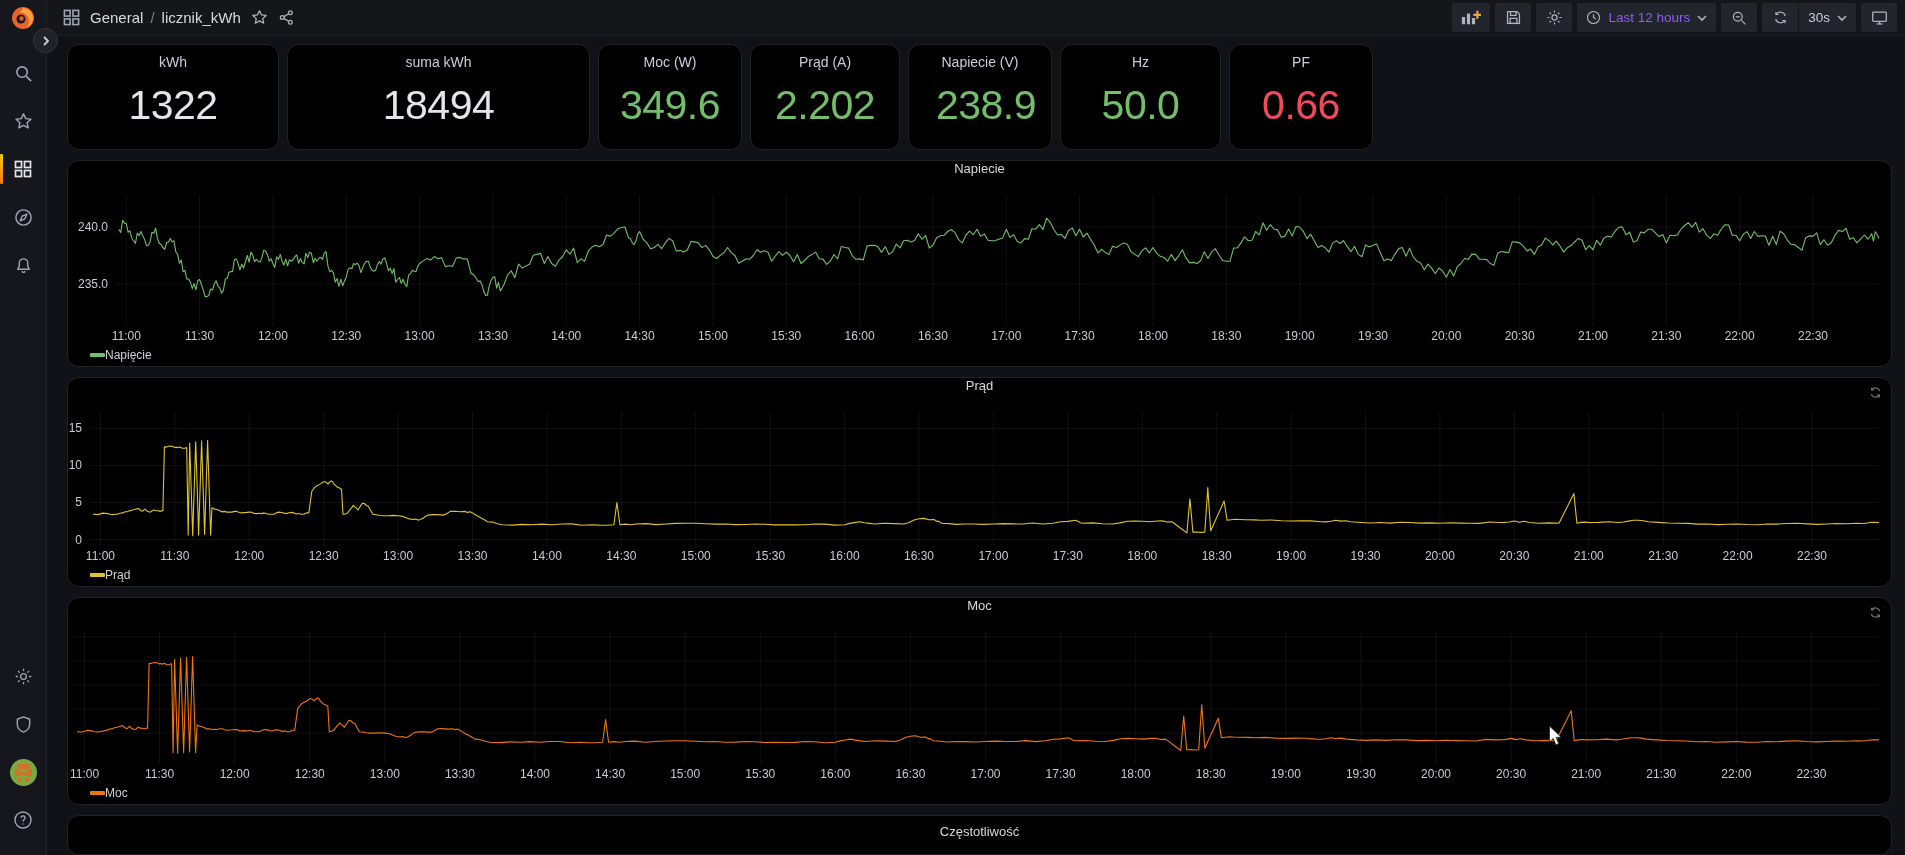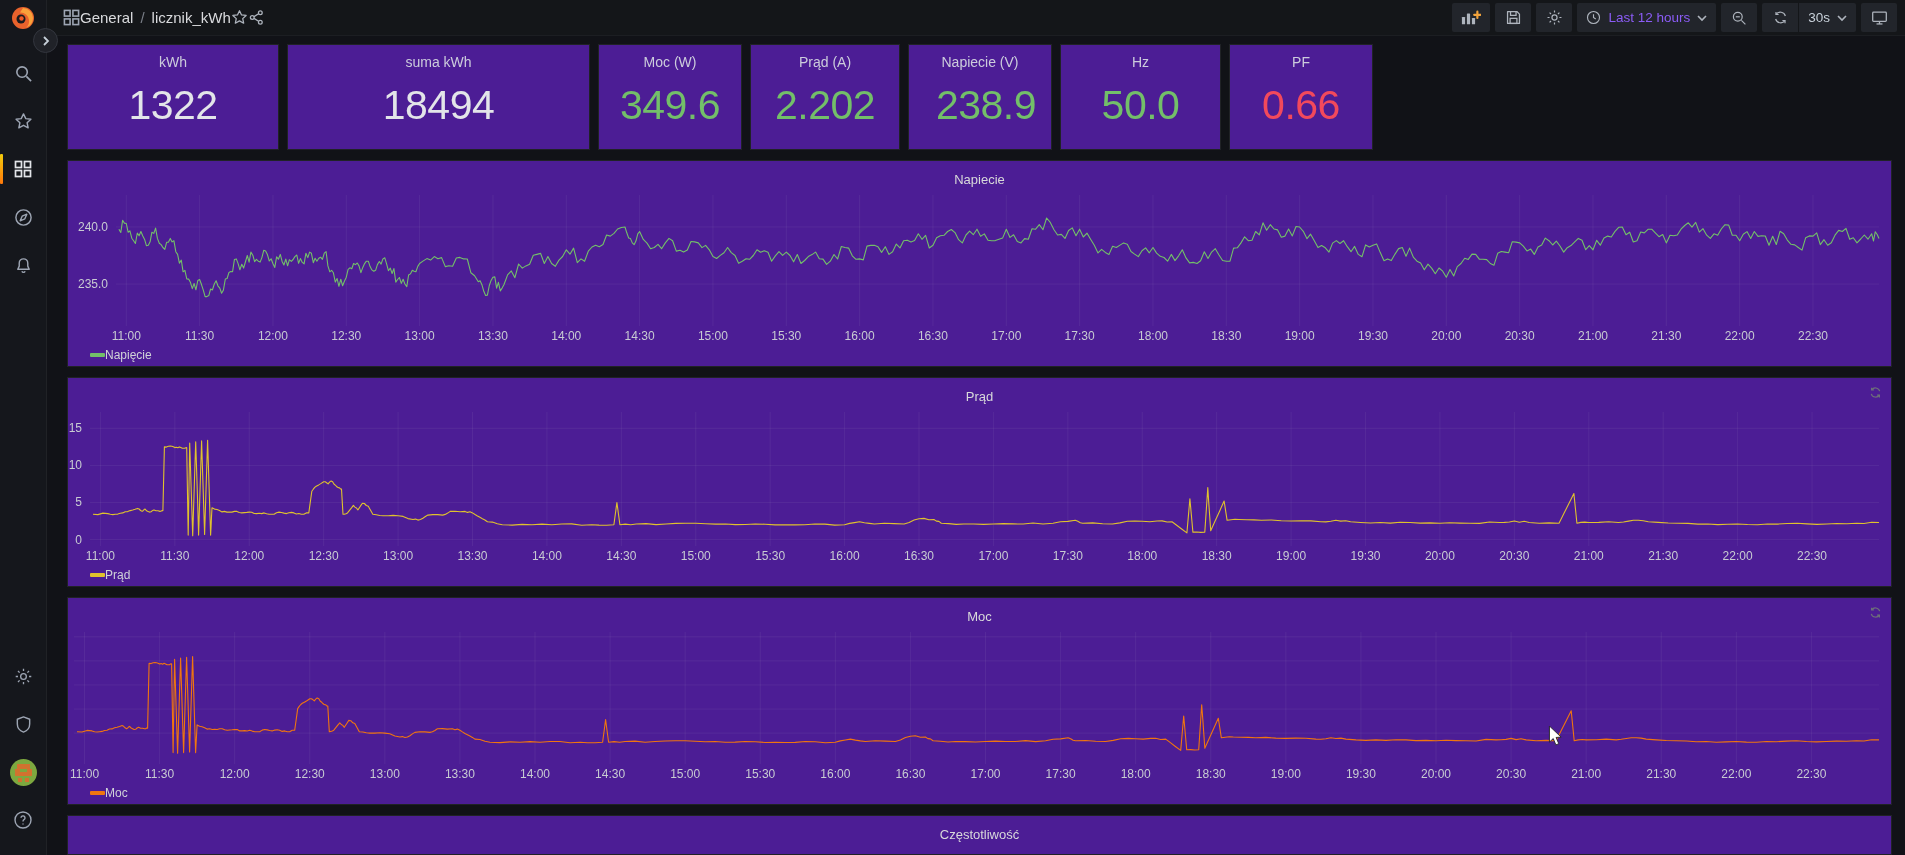--- a/index.html
+++ b/index.html
@@ -20,45 +20,45 @@
     background: linear-gradient(#f2cc0c, #ff780a); border-radius: 1px; }
   .expand-btn { position: absolute; left: 33px; top: 28px; width: 25px; height: 25px; border-radius: 50%;
     background: #202228; border: 1px solid #33363e; color: #c7d0d9; display: flex; align-items: center;
     justify-content: center; z-index: 20; cursor: pointer; font-size: 13px; }
   .avatar { width: 27px; height: 27px; border-radius: 50%; overflow: hidden; }
 
   
   .main { flex: 1; display: flex; flex-direction: column; min-width: 0; }
   .topbar { height: 36px; display: flex; align-items: center; justify-content: space-between;
     padding: 0 8px 0 16px; background: #141619; border-bottom: 1px solid #1c1e22; }
-  .tb-left { display: flex; }
+  .tb-left { display: flex; gap: 10px; }
   .crumb { display: flex; align-items: center; gap: 7px; font-size: 15px; color: #d9dadd; }
   .crumb .sep { color: #7a7f88; }
   .crumb a { cursor: pointer; }
   .tb-right { display: flex; align-items: center; gap: 5px; }
   .tb-btn { height: 29px; min-width: 36px; padding: 0 9px; background: #22252b; border-radius: 2px;
     display: flex; align-items: center; justify-content: center; gap: 7px; color: #aeb4bd;
     font-size: 13.5px; cursor: pointer; }
   .tb-group { display: flex; align-items: stretch; background: #22252b; border-radius: 2px; }
   .tb-group .tb-btn { background: transparent; }
   .tb-group .div { width: 1px; background: #141619; margin: 0; }
   .icon { display: inline-flex; align-items: center; justify-content: center; }
 
   
   .dash { flex: 1; padding: 8px 13px 0 20px; display: flex; flex-direction: column; gap: 10px; overflow: hidden; }
-  .panel { background: #4c1d95; border: 1px solid #202226; border-radius: 0; }
+  .panel { background: #000000; border: 1px solid #202226; border-radius: 12px; }
 
   .stats-row { display: flex; gap: 8px; height: 110px; }
   .stat { display: flex; flex-direction: column; align-items: center; padding-top: 9px; }
   .stat-title { font-size: 14px; color: #ccccdc; }
   .stat-value { flex: 1; display: flex; align-items: center; font-size: 41px; font-weight: 500;
     letter-spacing: -0.5px; margin-top: -8px; }
 
   .chart-panel { display: flex; flex-direction: column; position: relative; }
-  .cp-header { height: 26px; display: flex; align-items: flex-end; justify-content: center;
+  .cp-header { height: 26px; display: flex; align-items: flex-start; justify-content: center;
     font-size: 13px; font-weight: 500; color: #d8d9da; position: relative; flex-shrink: 0; cursor: pointer; }
   .cp-refresh { position: absolute; right: 9px; top: 7px; color: #6e7079; cursor: pointer; }
   .plot { flex: 1; min-height: 0; cursor: crosshair; }
   .plot svg { display: block; }
   .legend { height: 22px; display: flex; align-items: center; gap: 0; padding-left: 22px;
     font-size: 12px; color: #d0d2d8; flex-shrink: 0; }
   .legend-swatch { width: 15px; height: 4px; border-radius: 1px; display: inline-block; }
   .legend-label { cursor: pointer; }
 
   .partial-panel { height: 40px; flex-shrink: 0; }

